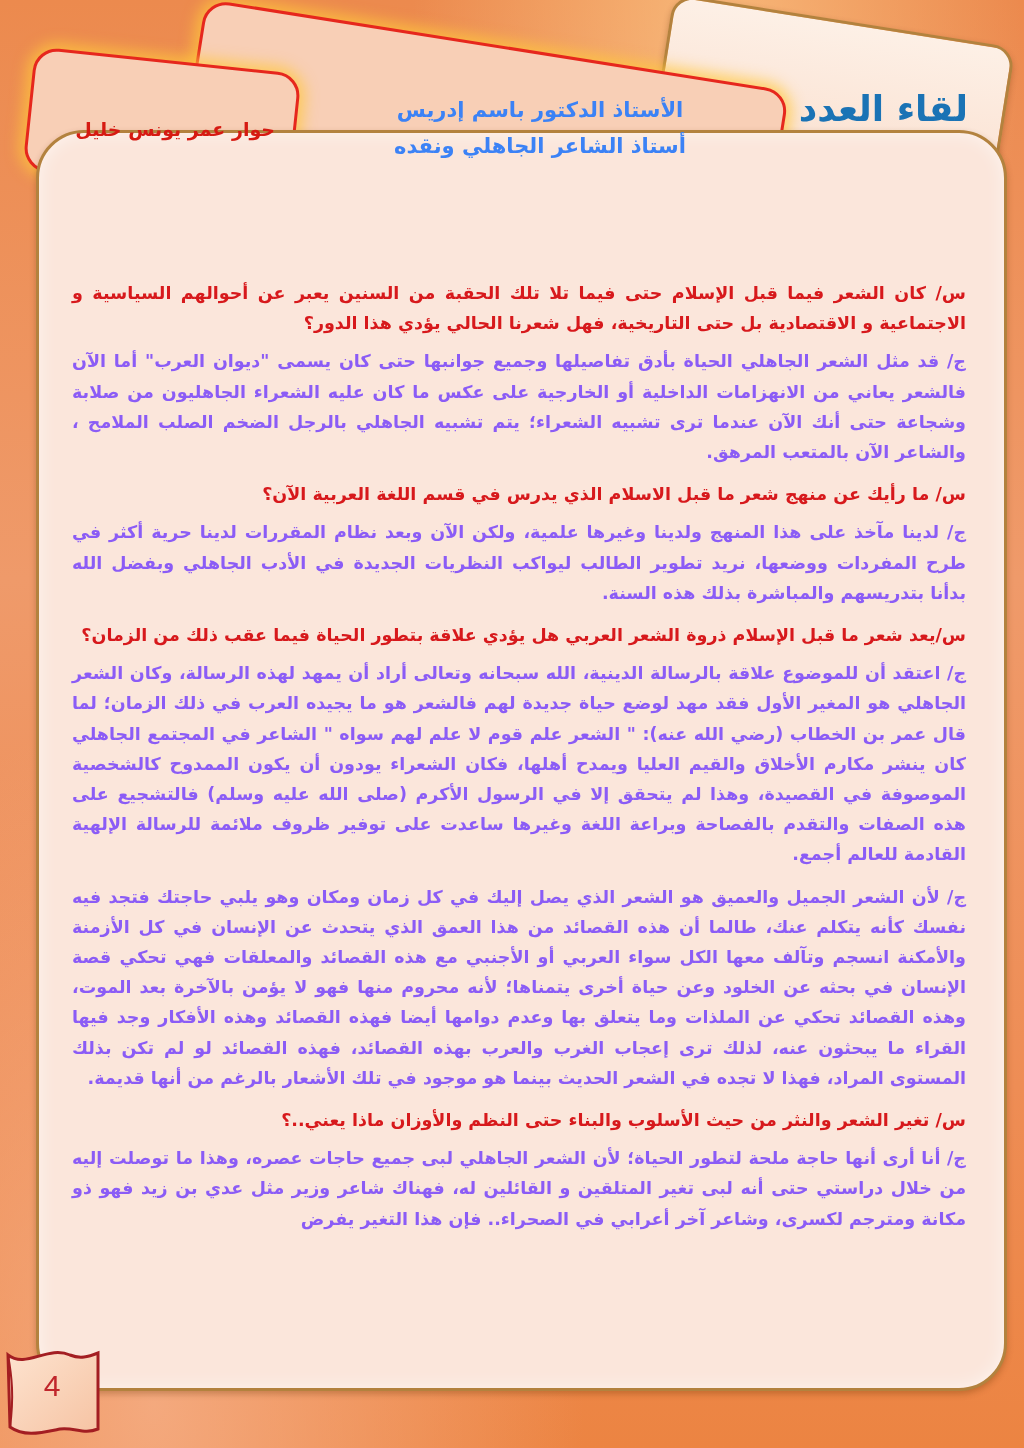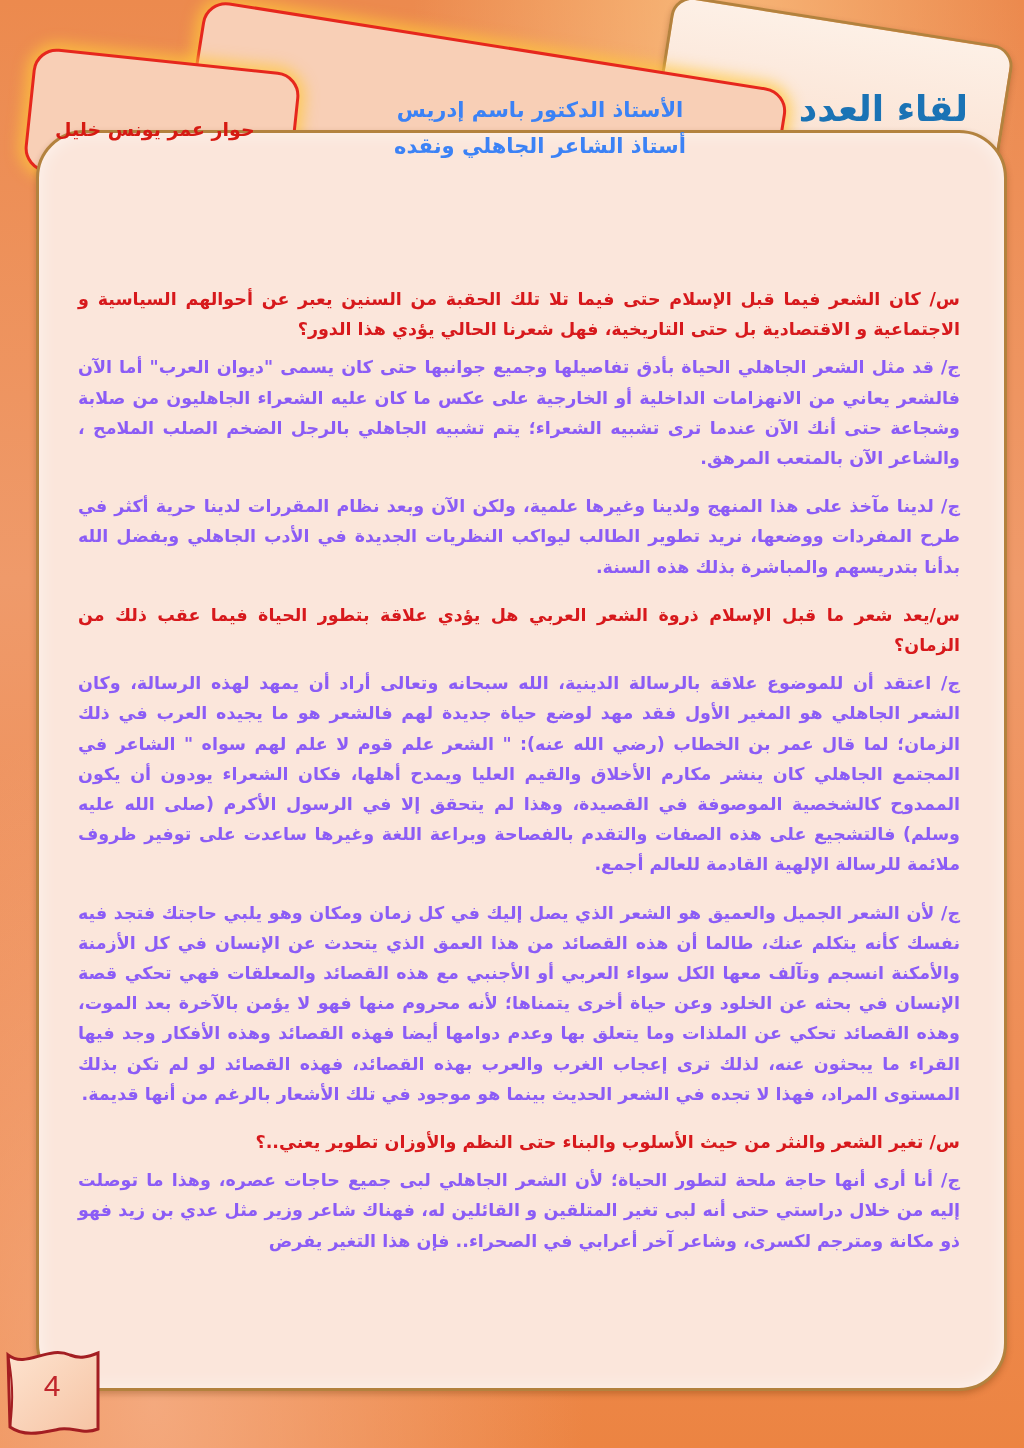--- a/index.html
+++ b/index.html
@@ -51,30 +51,30 @@
   
   .interviewer-tab {
     position: absolute; left: 28px; top: 60px; width: 262px; height: 118px;
     background: #f8cfb6;
     border: 3px solid #e6271d; border-radius: 24px;
     transform: rotate(6deg); transform-origin: 50% 50%;
     box-shadow: 0 0 14px 6px rgba(255,200,60,0.7);
   }
   .interviewer-text {
     position: absolute; left: 55px; top: 118px; width: 220px;
-    text-align: left; direction: rtl;
+    text-align: right; direction: rtl;
     font-weight: bold; font-size: 19px; color: #d61a12;
   }
   
   .content {
     position: absolute; left: 60px; top: 266px; width: 918px;
     direction: rtl; text-align: justify;
     font-weight: bold; font-size: 17.5px; line-height: 30.2px;
   }
-  .qa { margin: 18px; }
+  .qa { margin: 12px; }
   .q { color: #d7191c; margin: 0 0 8px 0; text-align: justify; text-align-last: right; }
   .a { color: #8b5cf6; margin: 0 0 5px 0; text-align: justify; text-align-last: right; }
   
   .page-badge {
     position: absolute; left: 4px; top: 1347px; width: 96px; height: 92px;
   }
   .page-number {
     position: absolute; left: 0; top: 22px; width: 96px; text-align: center;
     font-family: "Liberation Sans", sans-serif; font-size: 30px; color: #c0262b;
   }
@@ -98,31 +98,32 @@
 </div>
 
 <div class="interviewer-text">حوار عمر يونس خليل</div>
 
 <div class="content">
   <div class="qa">
     <p class="q">س/ كان الشعر فيما قبل الإسلام حتى فيما تلا تلك الحقبة من السنين يعبر عن أحوالهم السياسية و الاجتماعية و الاقتصادية بل حتى التاريخية، فهل شعرنا الحالي يؤدي هذا الدور؟</p>
     <p class="a">ج/ قد مثل الشعر الجاهلي الحياة بأدق تفاصيلها وجميع جوانبها حتى كان يسمى "ديوان العرب" أما الآن فالشعر يعاني من الانهزامات الداخلية أو الخارجية على عكس ما كان عليه الشعراء الجاهليون من صلابة وشجاعة حتى أنك الآن عندما ترى تشبيه الشعراء؛ يتم تشبيه الجاهلي بالرجل الضخم الصلب الملامح ، والشاعر الآن بالمتعب المرهق.</p>
   </div>
   <div class="qa">
+    <p class="q">س/ ما رأيك عن منهج شعر ما قبل الاسلام الذي يدرس في قسم اللغة العربية الآن؟</p>
     <p class="a">ج/ لدينا مآخذ على هذا المنهج ولدينا وغيرها علمية، ولكن الآن وبعد نظام المقررات لدينا حرية أكثر في طرح المفردات ووضعها، نريد تطوير الطالب ليواكب النظريات الجديدة في الأدب الجاهلي وبفضل الله بدأنا بتدريسهم والمباشرة بذلك هذه السنة.</p>
   </div>
   <div class="qa">
     <p class="q">س/يعد شعر ما قبل الإسلام ذروة الشعر العربي هل يؤدي علاقة بتطور الحياة فيما عقب ذلك من الزمان؟</p>
     <p class="a">ج/ اعتقد أن للموضوع علاقة بالرسالة الدينية، الله سبحانه وتعالى أراد أن يمهد لهذه الرسالة، وكان الشعر الجاهلي هو المغير الأول فقد مهد لوضع حياة جديدة لهم فالشعر هو ما يجيده العرب في ذلك الزمان؛ لما قال عمر بن الخطاب (رضي الله عنه): " الشعر علم قوم لا علم لهم سواه " الشاعر في المجتمع الجاهلي كان ينشر مكارم الأخلاق والقيم العليا ويمدح أهلها، فكان الشعراء يودون أن يكون الممدوح كالشخصية الموصوفة في القصيدة، وهذا لم يتحقق إلا في الرسول الأكرم (صلى الله عليه وسلم) فالتشجيع على هذه الصفات والتقدم بالفصاحة وبراعة اللغة وغيرها ساعدت على توفير ظروف ملائمة للرسالة الإلهية القادمة للعالم أجمع.</p>
   </div>
   <div class="qa">
     <p class="a">ج/ لأن الشعر الجميل والعميق هو الشعر الذي يصل إليك في كل زمان ومكان وهو يلبي حاجتك فتجد فيه نفسك كأنه يتكلم عنك، طالما أن هذه القصائد من هذا العمق الذي يتحدث عن الإنسان في كل الأزمنة والأمكنة انسجم وتآلف معها الكل سواء العربي أو الأجنبي مع هذه القصائد والمعلقات فهي تحكي قصة الإنسان في بحثه عن الخلود وعن حياة أخرى يتمناها؛ لأنه محروم منها فهو لا يؤمن بالآخرة بعد الموت، وهذه القصائد تحكي عن الملذات وما يتعلق بها وعدم دوامها أيضا فهذه القصائد وهذه الأفكار وجد فيها القراء ما يبحثون عنه، لذلك ترى إعجاب الغرب والعرب بهذه القصائد، فهذه القصائد لو لم تكن بذلك المستوى المراد، فهذا لا تجده في الشعر الحديث بينما هو موجود في تلك الأشعار بالرغم من أنها قديمة.</p>
   </div>
   <div class="qa">
-    <p class="q">س/ تغير الشعر والنثر من حيث الأسلوب والبناء حتى النظم والأوزان تطوير يعني..؟</p>
+    <p class="q">س/ تغير الشعر والنثر من حيث الأسلوب والبناء حتى النظم والأوزان ماذا يعني..؟</p>
     <p class="a">ج/ أنا أرى أنها حاجة ملحة لتطور الحياة؛ لأن الشعر الجاهلي لبى جميع حاجات عصره، وهذا ما توصلت إليه من خلال دراستي حتى أنه لبى تغير المتلقين و القائلين له، فهناك شاعر وزير مثل عدي بن زيد فهو ذو مكانة ومترجم لكسرى، وشاعر آخر أعرابي في الصحراء.. فإن هذا التغير يفرض</p>
   </div>
 </div>
 
 <div class="page-badge">
   <svg width="96" height="92" viewBox="0 0 96 92">
     <defs>
       <linearGradient id="flagFill" x1="0" y1="0" x2="1" y2="1">
         <stop offset="0" stop-color="#fde3cf"></stop>
         <stop offset="1" stop-color="#f6c3a3"></stop>

